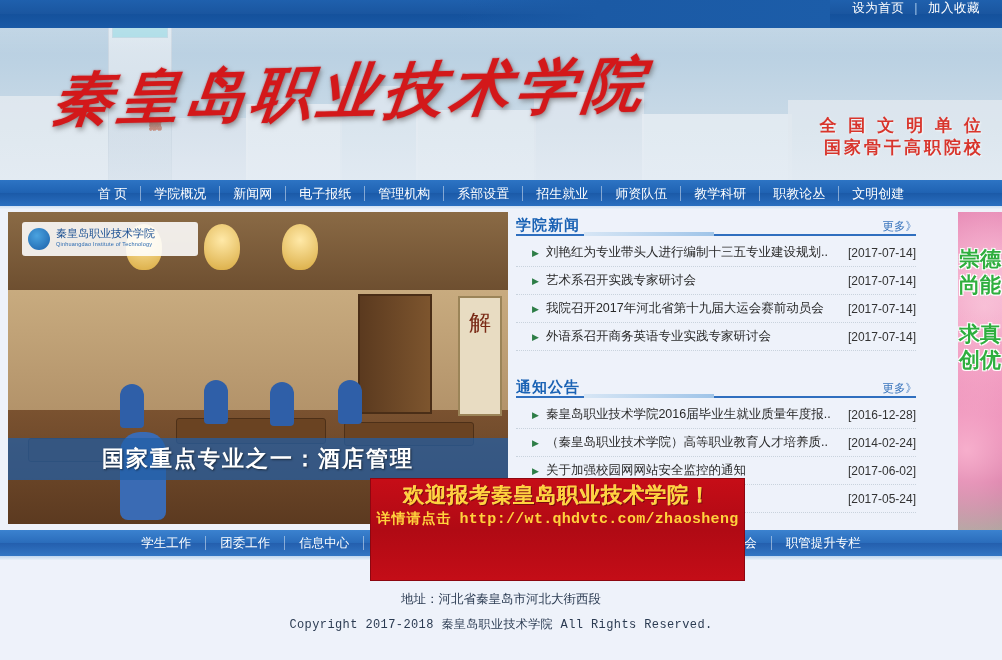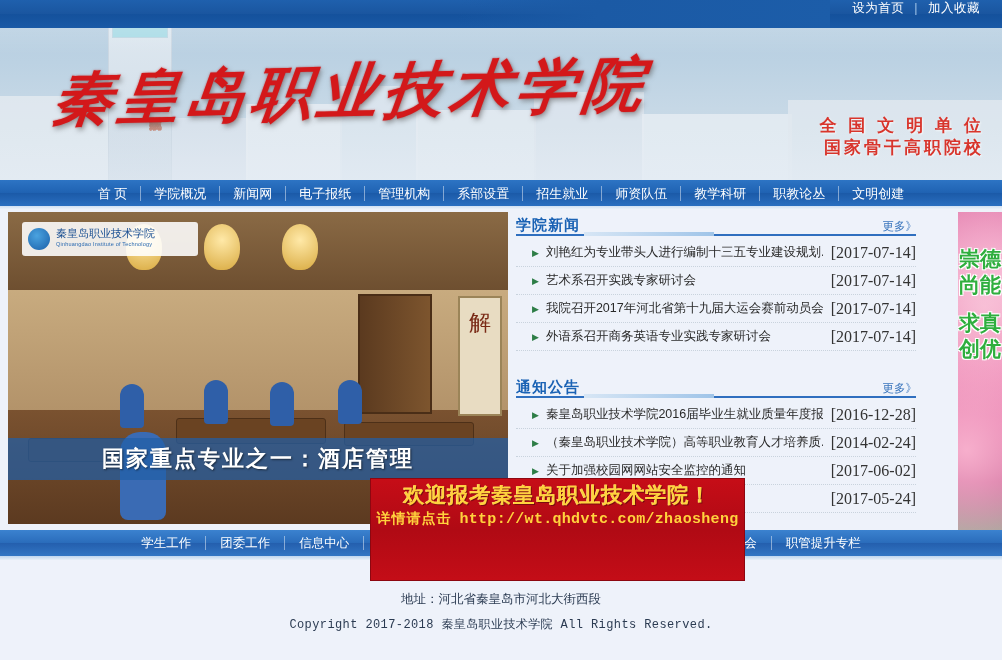--- a/index.html
+++ b/index.html
@@ -178,39 +178,39 @@
   .news-item {
     display: flex; align-items: center; height: 28px;
     border-bottom: 1px dotted #c9d3dd; padding-left: 16px;
     font-size: 12.5px; color: #333; cursor: pointer;
   }
   .news-item .arrow { color: #2d7d46; font-size: 9px; margin-right: 7px; flex: none; }
   .news-item .txt {
     flex: 1 1 auto; white-space: nowrap; overflow: hidden; text-overflow: clip;
     color: #2a2a2a;
   }
-  .news-item .date { flex: none; color: #333; font-size: 16px; font-family: Liberation Serif, serif; margin-left: 8px; text-align: right; }
+  .news-item .date { flex: none; color: #333; font-size: 12px; font-family: Liberation Sans, sans-serif; margin-left: 8px; text-align: right; }
 
   
   .motto {
     position: absolute; right: 0; top: 212px; width: 44px; height: 318px;
     background: radial-gradient(circle at 60% 30%, #f2a6c4 0%, #e87fae 28%, #d9639b 52%, #b7477f 78%, #8a9b86 100%);
     overflow: hidden;
   }
   .motto-blur { position: absolute; inset: 0;
     background: radial-gradient(circle at 20% 75%, rgba(255,190,215,.85), rgba(170,70,120,0) 60%),
                 radial-gradient(circle at 80% 20%, rgba(255,220,235,.6), rgba(170,70,120,0) 55%);
   }
   .motto-text {
     position: absolute; left: 0; right: 0; top: 34px;
     text-align: center; color: #2fae3e; font-size: 21px; font-weight: bold;
     line-height: 26px; letter-spacing: 0; font-family: Liberation Serif, serif;
     text-shadow: 1px 1px 0 #ffffff, -1px -1px 0 #ffffff, 1px -1px 0 #ffffff, -1px 1px 0 #fff;
   }
-  .motto-text .g2 { display: block; margin-top: 12px; }
+  .motto-text .g2 { display: block; margin-top: 23px; }
 
   
   .botnav {
     position: absolute; top: 530px; left: 0; width: 1002px; height: 26px;
     background: linear-gradient(to bottom, #3b82cf 0%, #2a6cbb 50%, #245fae 51%, #3276c4 100%);
     display: flex; align-items: center; justify-content: center;
     z-index: 12;
   }
   .botnav a {
     color: #ffffff; font-size: 12.5px; text-decoration: none;

